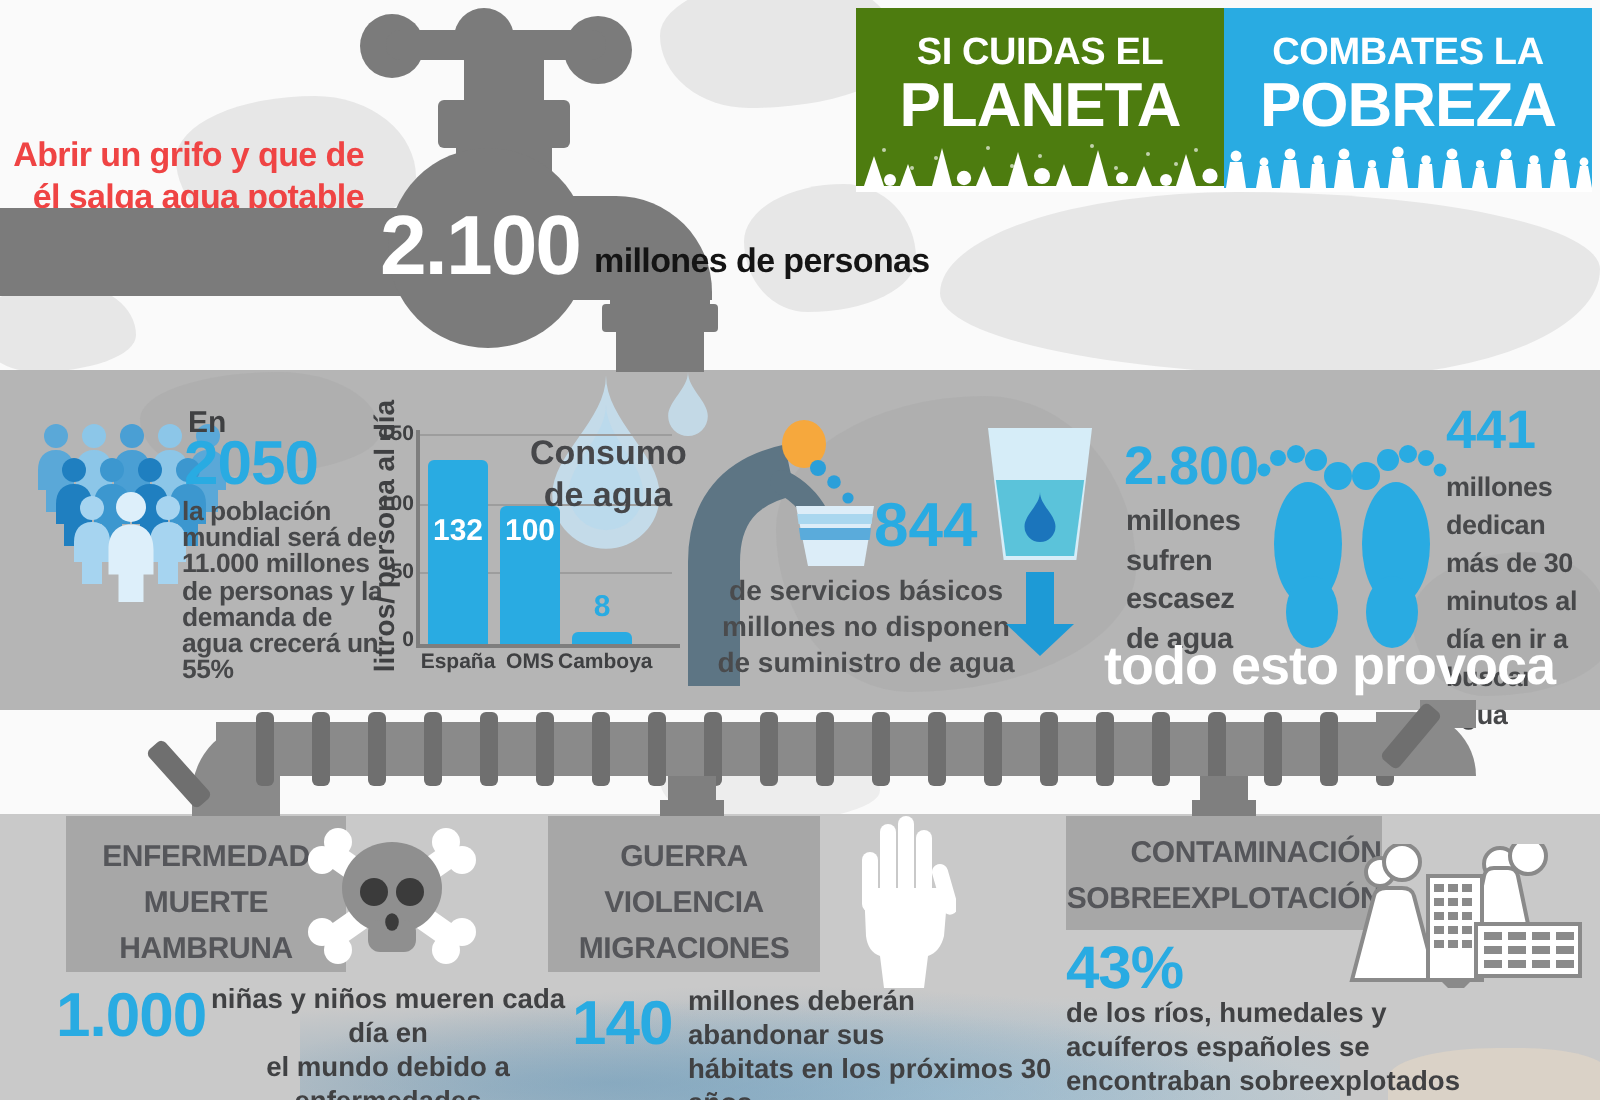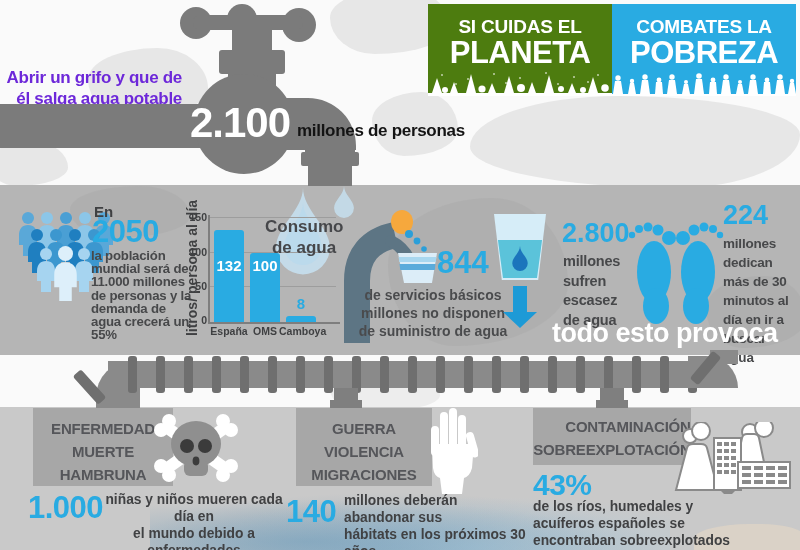--- a/index.html
+++ b/index.html
@@ -4,21 +4,21 @@
 <style>
   html,body{margin:0;padding:0;}
   .stage{position:relative;width:800px;height:550px;overflow:hidden;
          font-family:"Liberation Sans",sans-serif;font-weight:700;background:#fafafa;color:#4a4b4d;}
   .abs{position:absolute;}
   .blob{position:absolute;background:#e7e7e7;border-radius:58% 42% 63% 37% / 45% 58% 42% 55%;}
   .blob.dark{background:#a9a9a9;opacity:.5;}
 
   
   .agua{left:16px;top:12px;font-size:41px;letter-spacing:1px;color:#29abe2;}
-  .intro{left:6px;top:67px;width:176px;text-align:right;font-size:17px;line-height:21px;color:#6d28d9;letter-spacing:-.3px;}
+  .intro{left:6px;top:67px;width:176px;text-align:right;font-size:17px;line-height:21px;color:#ef4444;letter-spacing:-.3px;}
   .graybar{left:0;top:104px;width:302px;height:44px;background:#7b7b7b;}
   .faucet{background:#7b7b7b;position:absolute;}
   .bignum{left:183px;top:99px;width:114px;text-align:center;font-size:42px;color:#fff;letter-spacing:-1px;}
   .bigsuffix{left:297px;top:121px;font-size:17px;color:#141414;letter-spacing:-.3px;}
 
   .banner{top:4px;width:184px;height:92px;color:#fff;text-align:center;overflow:hidden;}
   .banner .l1{margin-top:12px;font-size:19px;letter-spacing:-.2px;}
   .banner .l2{font-size:31px;letter-spacing:-.5px;line-height:30px;}
   .banner svg{position:absolute;left:0;bottom:0;}
 
@@ -71,21 +71,21 @@
   .bottom-bg{left:0;top:407px;width:800px;height:143px;background:#c9c9c9;}
   .photo{left:150px;top:492px;width:520px;height:58px;
     background:radial-gradient(ellipse at 30% 85%,rgba(110,155,185,.55),rgba(110,155,185,0) 60%),
                radial-gradient(ellipse at 62% 95%,rgba(170,205,225,.6),rgba(170,205,225,0) 65%),
                radial-gradient(ellipse at 46% 110%,rgba(80,130,165,.45),transparent 70%);}
   .corner{left:694px;top:524px;width:110px;height:30px;background:rgba(232,216,196,.55);border-radius:50% 40% 0 0;}
   .gbox{background:#a7a7a7;text-align:center;color:#55565a;}
   .gbox div{font-size:15px;line-height:23px;letter-spacing:-.2px;}
   .box1{left:33px;top:408px;width:140px;height:78px;padding-top:0;}
   .box1 div:first-child,.box2 div:first-child{margin-top:9px;}
-  .box2{left:296px;top:408px;width:136px;height:78px;}
+  .box2{left:274px;top:408px;width:136px;height:78px;}
   .box3{left:533px;top:408px;width:158px;height:57px;}
   .box3 div:first-child{margin-top:7px;padding-left:32px;}
   .bnum{font-size:31px;color:#29abe2;letter-spacing:-.5px;}
   .btext{font-size:13.8px;line-height:17px;color:#404143;}
 </style>
 </head>
 <body>
 
 <div class="stage">
 
@@ -356,21 +356,21 @@
     <g transform="translate(96,0) scale(-1,1)">
       <ellipse cx="26" cy="62" rx="17" ry="31"></ellipse>
         <ellipse cx="28" cy="96" rx="13" ry="18"></ellipse>
       <circle cx="41" cy="28" r="7"></circle>
         <circle cx="30" cy="20" r="5.5"></circle>
         <circle cx="20" cy="17" r="4.5"></circle>
         <circle cx="11" cy="19" r="4"></circle>
         <circle cx="4" cy="25" r="3.2"></circle>
     </g>
   </svg>
-  <div class="abs walk-num num">224</div>
+  <div class="abs walk-num num">441</div>
   <div class="abs walk-text smalltext" style="line-height:19px;">
     <div>millones</div>
     <div>dedican</div>
     <div>más de 30</div>
     <div>minutos al</div>
     <div>día en ir a</div>
     <div>buscar agua</div>
   </div>
 
   <div class="abs provoca">todo esto provoca</div>

